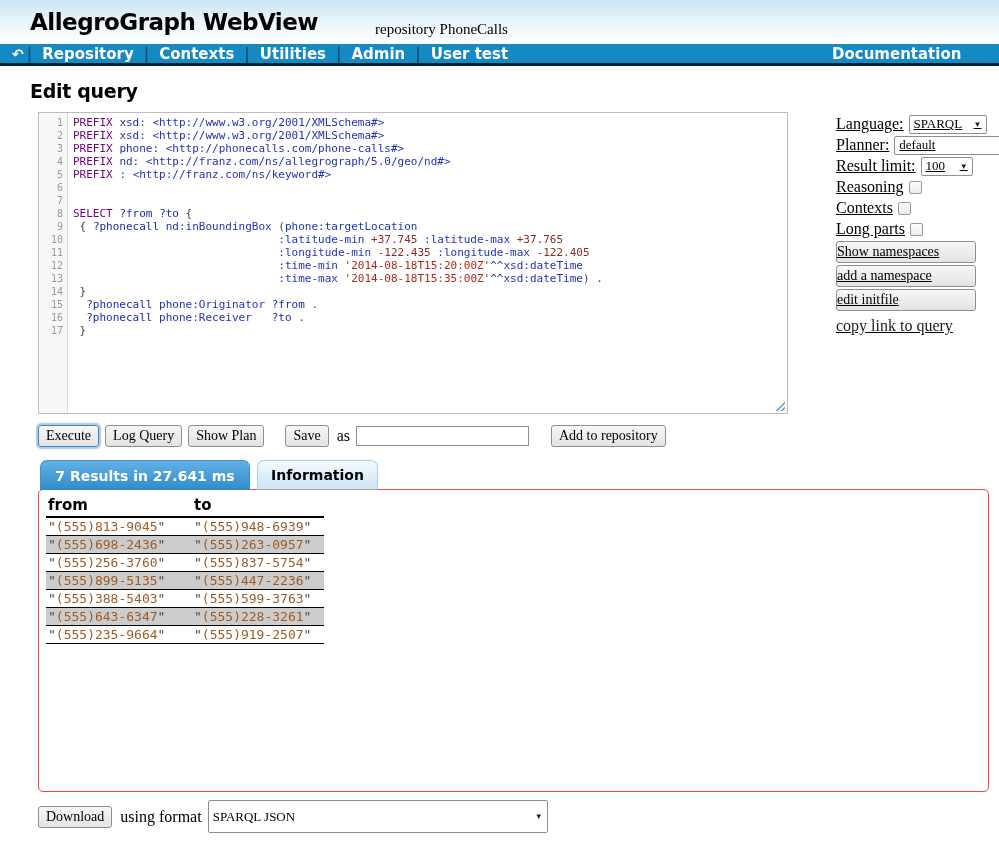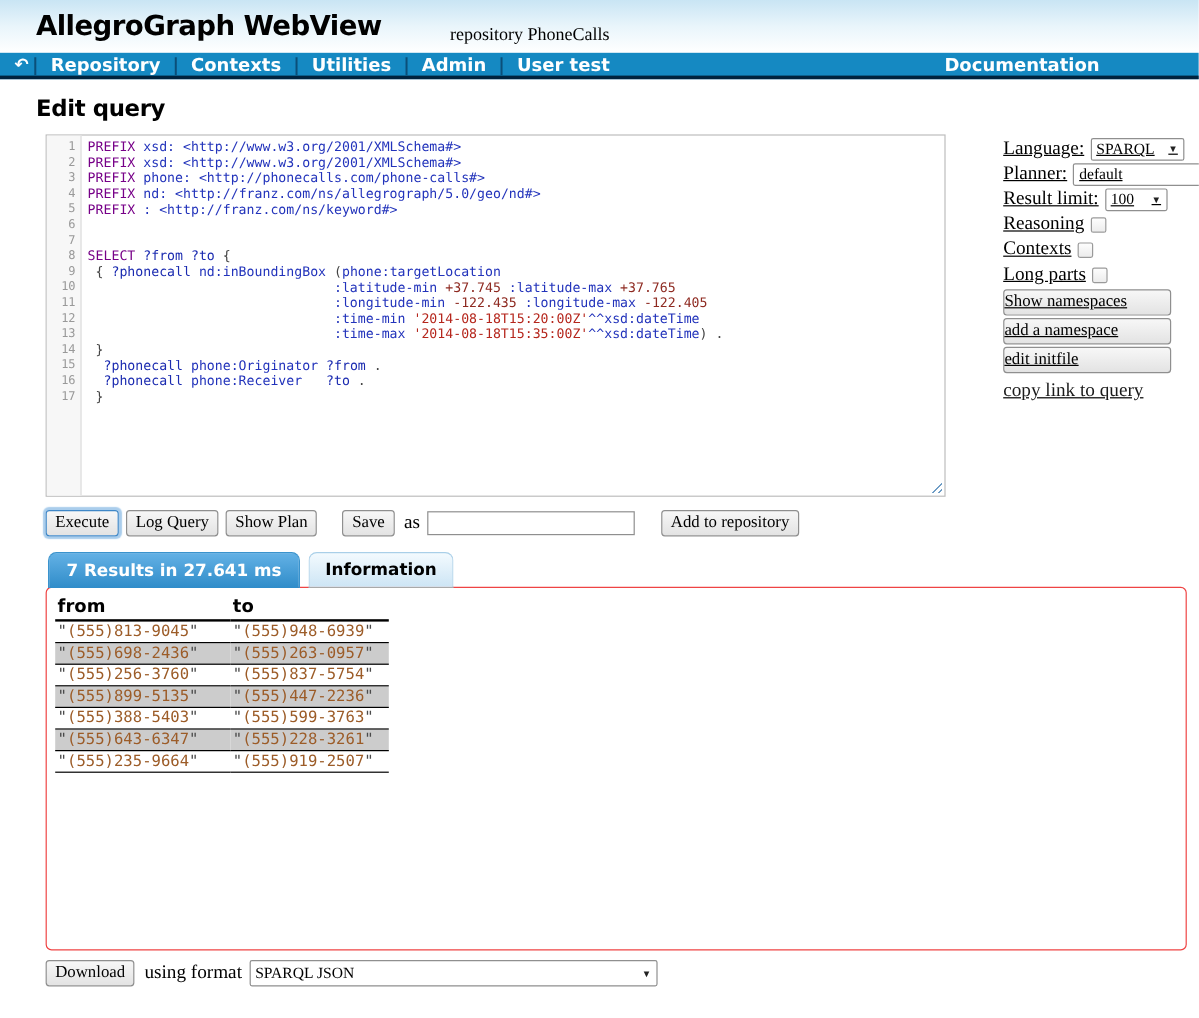--- a/index.html
+++ b/index.html
@@ -16,21 +16,21 @@
 
   
   .main-nav { height: 22px; background: var(--nav-bar, #1589c2);
     border-bottom: 3px solid var(--nav-border-bottom, #00233d);
     display: flex; align-items: center; color: #fff;
     font: bold 15px "DejaVu Sans", sans-serif; padding: 0 8px; position: relative; }
   .back-icon { font-size: 14px; cursor: pointer; margin: 0 2px 0 4px; }
   .nav-items { display: flex; align-items: center; }
   .nav-items .sep { color: #0b4f79; font-weight: bold; margin: 0 1px; }
   .nav-items .item { cursor: pointer; margin: 0 9px; white-space: nowrap; }
-  .nav-right { position: absolute; left: 787px; cursor: pointer; }
+  .nav-right { position: absolute; left: 832px; cursor: pointer; }
 
   
   .page-title { margin: 14px 0 10px 30px; font: bold 19px "DejaVu Sans", sans-serif;
     letter-spacing: -0.3px; }
   .content { position: relative; height: 307px; }
 
   
   .editor { position: absolute; left: 38px; top: 0; width: 750px; height: 302px;
     border: 1px solid #bdbdbd; background: #fff; display: flex;
     font: 11px/13px "DejaVu Sans Mono", monospace; }
@@ -103,21 +103,21 @@
   .results-table td { padding: 1px 8px 1px 2px; border-bottom: 1px solid #000;
     color: var(--literal-text, #9c5c28); white-space: nowrap; }
   .results-table tr.alt td { background: var(--row-alt, #cccccc); }
   .results-table .q { color: #4a4a4a; }
 
   
   .download-row { margin: 8px 0 17px 38px; display: flex; align-items: center;
     font: 16px "Liberation Serif", serif; }
   .btn-download { margin-right: 8px; }
   .using-label { margin-right: 6px; }
-  .format-select { width: 340px; height: 22px; gap: 12px; }
+  .format-select { width: 340px; height: 33px; gap: 12px; }
 </style>
 </head>
 <body>
 
 <div class="app-header">
   <span class="app-title">AllegroGraph WebView</span>
   <span class="repo-label">repository PhoneCalls</span>
 </div>
 
 <div class="main-nav">

